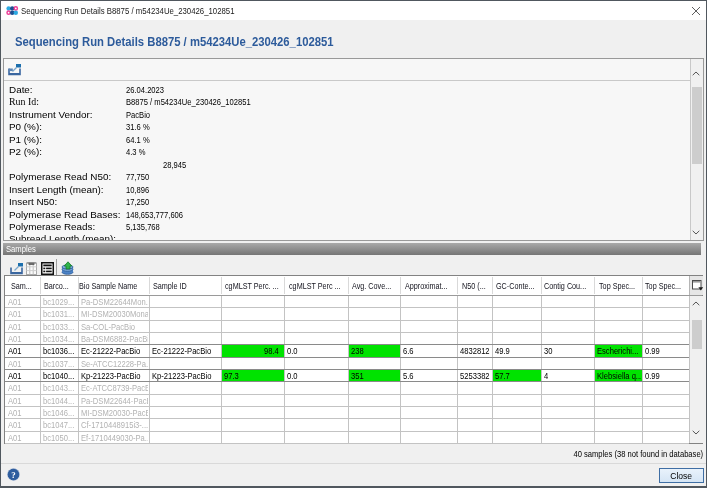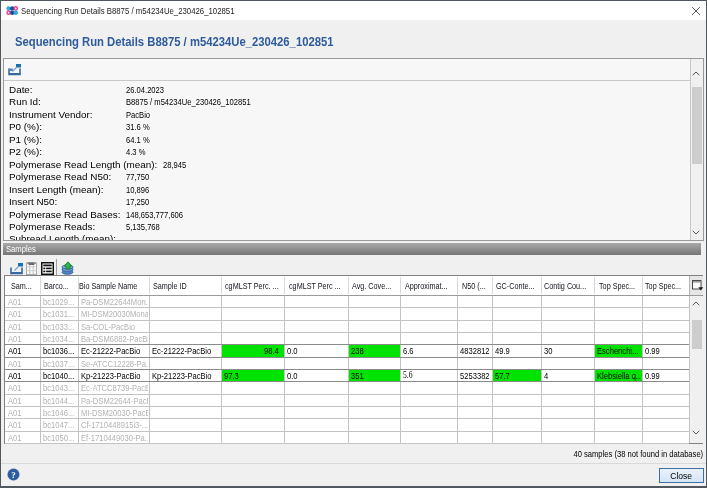--- a/index.html
+++ b/index.html
@@ -32,31 +32,30 @@
  <rect x="8" y="0" width="5" height="3.5" fill="#1c6fad"></rect>
  <path d="M8.5 3.5 L4.5 7.5" stroke="#7aa7cc" stroke-width="1.2"></path>
  <path d="M1 4.5 L1 10.5 L12 10.5 L12 4.5" fill="none" stroke="#3a66a0" stroke-width="1.6"></path>
  <rect x="1" y="9" width="11" height="1.8" fill="#3a66a0"></rect>
  <rect x="1.2" y="4.5" width="3.6" height="2.6" fill="#5b85b5"></rect>
 </svg>
 <div class="abs" style="left:4px;top:80px;width:699px;height:1px;background:#c9c9c9;"></div>
 <div class="abs" style="left:4px;top:82px;width:680px;height:158px;overflow:hidden;">
 <div class="abs" style="left:4.5px;top:2.00px;height:12.45px;line-height:12.45px;font-size:9.5px;color:#000;white-space:nowrap;"><span class="sx" style="transform:scaleX(1.04);">Date:</span></div>
 <div class="abs" style="left:122px;top:2.00px;height:12.45px;line-height:12.45px;font-size:9.5px;color:#000;white-space:nowrap;"><span class="sx" style="transform:scaleX(0.8);">26.04.2023</span></div>
-<div class="abs" style="left:4.5px;top:14.45px;height:12.45px;line-height:12.45px;font-size:9.5px;color:#000;white-space:nowrap;"><span class="sx" style="transform:scaleX(1.04);">Run Id:</span></div>
+<div class="abs" style="left:4.5px;top:14.45px;height:12.45px;line-height:12.45px;font-size:9.5px;color:#000;white-space:nowrap;"><span class="sx" style="transform:scaleX(1.04);font-family:Liberation Serif, serif;">Run Id:</span></div>
 <div class="abs" style="left:122px;top:14.45px;height:12.45px;line-height:12.45px;font-size:9.5px;color:#000;white-space:nowrap;"><span class="sx" style="transform:scaleX(0.8);">B8875 / m54234Ue_230426_102851</span></div>
 <div class="abs" style="left:4.5px;top:26.90px;height:12.45px;line-height:12.45px;font-size:9.5px;color:#000;white-space:nowrap;"><span class="sx" style="transform:scaleX(1.04);">Instrument Vendor:</span></div>
 <div class="abs" style="left:122px;top:26.90px;height:12.45px;line-height:12.45px;font-size:9.5px;color:#000;white-space:nowrap;"><span class="sx" style="transform:scaleX(0.8);">PacBio</span></div>
 <div class="abs" style="left:4.5px;top:39.35px;height:12.45px;line-height:12.45px;font-size:9.5px;color:#000;white-space:nowrap;"><span class="sx" style="transform:scaleX(1.04);">P0 (%):</span></div>
 <div class="abs" style="left:122px;top:39.35px;height:12.45px;line-height:12.45px;font-size:9.5px;color:#000;white-space:nowrap;"><span class="sx" style="transform:scaleX(0.8);">31.6 %</span></div>
 <div class="abs" style="left:4.5px;top:51.80px;height:12.45px;line-height:12.45px;font-size:9.5px;color:#000;white-space:nowrap;"><span class="sx" style="transform:scaleX(1.04);">P1 (%):</span></div>
 <div class="abs" style="left:122px;top:51.80px;height:12.45px;line-height:12.45px;font-size:9.5px;color:#000;white-space:nowrap;"><span class="sx" style="transform:scaleX(0.8);">64.1 %</span></div>
 <div class="abs" style="left:4.5px;top:64.25px;height:12.45px;line-height:12.45px;font-size:9.5px;color:#000;white-space:nowrap;"><span class="sx" style="transform:scaleX(1.04);">P2 (%):</span></div>
 <div class="abs" style="left:122px;top:64.25px;height:12.45px;line-height:12.45px;font-size:9.5px;color:#000;white-space:nowrap;"><span class="sx" style="transform:scaleX(0.8);">4.3 %</span></div>
-<div class="abs" style="left:4.5px;top:76.70px;height:12.45px;line-height:12.45px;font-size:9.5px;color:#000;white-space:nowrap;"><span class="sx" style="transform:scaleX(1.04);">Polymerase Read Length (mean):</span></div>
 <div class="abs" style="left:159px;top:76.70px;height:12.45px;line-height:12.45px;font-size:9.5px;color:#000;white-space:nowrap;"><span class="sx" style="transform:scaleX(0.8);">28,945</span></div>
 <div class="abs" style="left:4.5px;top:89.15px;height:12.45px;line-height:12.45px;font-size:9.5px;color:#000;white-space:nowrap;"><span class="sx" style="transform:scaleX(1.04);">Polymerase Read N50:</span></div>
 <div class="abs" style="left:122px;top:89.15px;height:12.45px;line-height:12.45px;font-size:9.5px;color:#000;white-space:nowrap;"><span class="sx" style="transform:scaleX(0.8);">77,750</span></div>
 <div class="abs" style="left:4.5px;top:101.60px;height:12.45px;line-height:12.45px;font-size:9.5px;color:#000;white-space:nowrap;"><span class="sx" style="transform:scaleX(1.04);">Insert Length (mean):</span></div>
 <div class="abs" style="left:122px;top:101.60px;height:12.45px;line-height:12.45px;font-size:9.5px;color:#000;white-space:nowrap;"><span class="sx" style="transform:scaleX(0.8);">10,896</span></div>
 <div class="abs" style="left:4.5px;top:114.05px;height:12.45px;line-height:12.45px;font-size:9.5px;color:#000;white-space:nowrap;"><span class="sx" style="transform:scaleX(1.04);">Insert N50:</span></div>
 <div class="abs" style="left:122px;top:114.05px;height:12.45px;line-height:12.45px;font-size:9.5px;color:#000;white-space:nowrap;"><span class="sx" style="transform:scaleX(0.8);">17,250</span></div>
 <div class="abs" style="left:4.5px;top:126.50px;height:12.45px;line-height:12.45px;font-size:9.5px;color:#000;white-space:nowrap;"><span class="sx" style="transform:scaleX(1.04);">Polymerase Read Bases:</span></div>
 <div class="abs" style="left:122px;top:126.50px;height:12.45px;line-height:12.45px;font-size:9.5px;color:#000;white-space:nowrap;"><span class="sx" style="transform:scaleX(0.8);">148,653,777,606</span></div>
 <div class="abs" style="left:4.5px;top:138.95px;height:12.45px;line-height:12.45px;font-size:9.5px;color:#000;white-space:nowrap;"><span class="sx" style="transform:scaleX(1.04);">Polymerase Reads:</span></div>
@@ -189,21 +188,21 @@
 <div class="abs" style="left:222px;top:370.0px;width:62px;height:11.33px;background:#00e300;"></div>
 <div class="abs" style="left:349px;top:370.0px;width:51px;height:11.33px;background:#00e300;"></div>
 <div class="abs" style="left:5px;top:381.3px;width:684px;height:1px;background:#8a8a8a;"></div>
 <div class="abs" style="left:8px;top:370.0px;width:31px;height:11.33px;line-height:11.33px;font-size:9.5px;color:#000;white-space:nowrap;overflow:hidden;"><span class="sx" style="transform:scaleX(0.8);">A01</span></div>
 <div class="abs" style="left:43px;top:370.0px;width:34px;height:11.33px;line-height:11.33px;font-size:9.5px;color:#000;white-space:nowrap;overflow:hidden;"><span class="sx" style="transform:scaleX(0.8);">bc1040...</span></div>
 <div class="abs" style="left:81px;top:370.0px;width:67px;height:11.33px;line-height:11.33px;font-size:9.5px;color:#000;white-space:nowrap;overflow:hidden;"><span class="sx" style="transform:scaleX(0.8);">Kp-21223-PacBio</span></div>
 <div class="abs" style="left:152px;top:370.0px;width:68px;height:11.33px;line-height:11.33px;font-size:9.5px;color:#000;white-space:nowrap;overflow:hidden;"><span class="sx" style="transform:scaleX(0.8);">Kp-21223-PacBio</span></div>
 <div class="abs" style="left:224px;top:370.0px;width:59px;height:11.33px;line-height:11.33px;font-size:9.5px;color:#000;white-space:nowrap;overflow:hidden;"><span class="sx" style="transform:scaleX(0.8);">97.3</span></div>
 <div class="abs" style="left:287px;top:370.0px;width:60px;height:11.33px;line-height:11.33px;font-size:9.5px;color:#000;white-space:nowrap;overflow:hidden;"><span class="sx" style="transform:scaleX(0.8);">0.0</span></div>
 <div class="abs" style="left:351px;top:370.0px;width:48px;height:11.33px;line-height:11.33px;font-size:9.5px;color:#000;white-space:nowrap;overflow:hidden;"><span class="sx" style="transform:scaleX(0.8);">351</span></div>
-<div class="abs" style="left:403px;top:370.0px;width:63px;height:11.33px;line-height:11.33px;font-size:9.5px;color:#000;white-space:nowrap;overflow:hidden;font-family:Liberation Serif, serif;"><span class="sx" style="transform:scaleX(0.8);">5.6</span></div>
+<div class="abs" style="left:403px;top:370.0px;width:63px;height:11.33px;line-height:11.33px;font-size:9.5px;color:#000;white-space:nowrap;overflow:hidden;"><span class="sx" style="transform:scaleX(0.8);">5.6</span></div>
 <div class="abs" style="left:460px;top:370.0px;width:31px;height:11.33px;line-height:11.33px;font-size:9.5px;color:#000;white-space:nowrap;overflow:hidden;"><span class="sx" style="transform:scaleX(0.8);">5253382</span></div>
 <div class="abs" style="left:495px;top:370.0px;width:45px;height:11.33px;line-height:11.33px;font-size:9.5px;color:#000;white-space:nowrap;overflow:hidden;"><span class="sx" style="transform:scaleX(0.8);">57.7</span></div>
 <div class="abs" style="left:544px;top:370.0px;width:49px;height:11.33px;line-height:11.33px;font-size:9.5px;color:#000;white-space:nowrap;overflow:hidden;"><span class="sx" style="transform:scaleX(0.8);">4</span></div>
 <div class="abs" style="left:597px;top:370.0px;width:44px;height:11.33px;line-height:11.33px;font-size:9.5px;color:#000;white-space:nowrap;overflow:hidden;"><span class="sx" style="transform:scaleX(0.8);">Klebsiella q...</span></div>
 <div class="abs" style="left:645px;top:370.0px;width:43px;height:11.33px;line-height:11.33px;font-size:9.5px;color:#000;white-space:nowrap;overflow:hidden;"><span class="sx" style="transform:scaleX(0.8);">0.99</span></div>
 <div class="abs" style="left:5px;top:393.6px;width:684px;height:1px;background:#c3c3c3;"></div>
 <div class="abs" style="left:8px;top:382.3px;width:31px;height:11.33px;line-height:11.33px;font-size:9.5px;color:#b2b2b2;white-space:nowrap;overflow:hidden;"><span class="sx" style="transform:scaleX(0.8);">A01</span></div>
 <div class="abs" style="left:43px;top:382.3px;width:34px;height:11.33px;line-height:11.33px;font-size:9.5px;color:#b2b2b2;white-space:nowrap;overflow:hidden;text-decoration:underline;"><span class="sx" style="transform:scaleX(0.8);">bc1043...</span></div>
 <div class="abs" style="left:81px;top:382.3px;width:67px;height:11.33px;line-height:11.33px;font-size:9.5px;color:#b2b2b2;white-space:nowrap;overflow:hidden;"><span class="sx" style="transform:scaleX(0.8);">Ec-ATCC8739-PacBio</span></div>
 <div class="abs" style="left:5px;top:406.0px;width:684px;height:1px;background:#c3c3c3;"></div>

